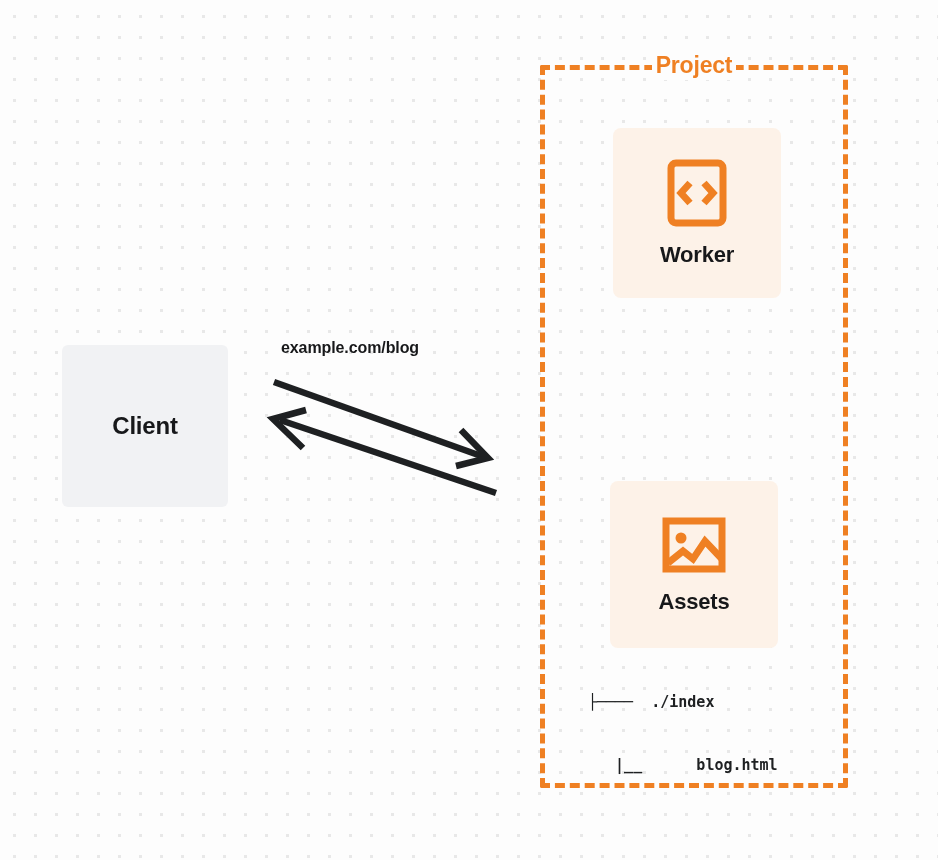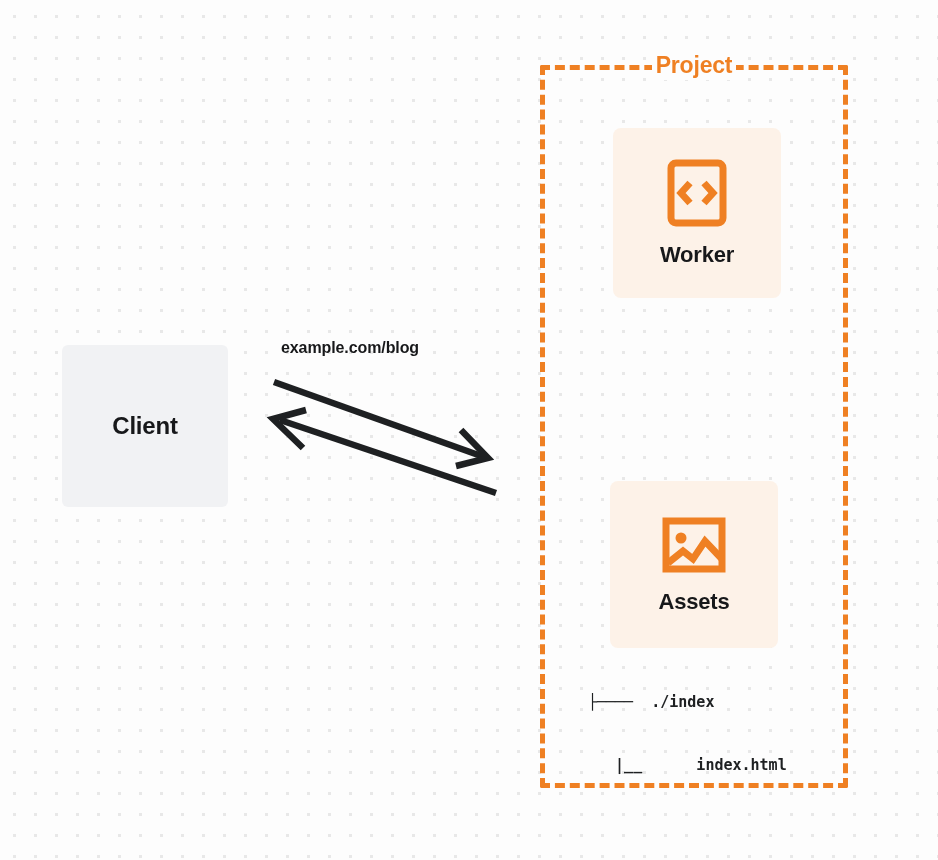--- a/index.html
+++ b/index.html
@@ -194,17 +194,17 @@
     <svg class="card-icon" width="66" height="60" viewBox="0 0 66 60">
       <rect x="5" y="6" width="56" height="48" fill="none" stroke="#ef8023" stroke-width="7"></rect>
       <circle cx="20" cy="23" r="5.5" fill="#ef8023"></circle>
       <polyline points="7,48 22,36 32,44 44,26 61,44" fill="none" stroke="#ef8023" stroke-width="7" stroke-linecap="butt" stroke-linejoin="miter"></polyline>
     </svg>
     <span class="card-label">Assets</span>
   </div>
 
   <div class="file-tree">
     <div>├────  ./index</div>
-    <div>   |__      index.html</div>
+    <div>   |__      blog.html</div>
     
   </div>
 
 </div>
 
 </body></html>

